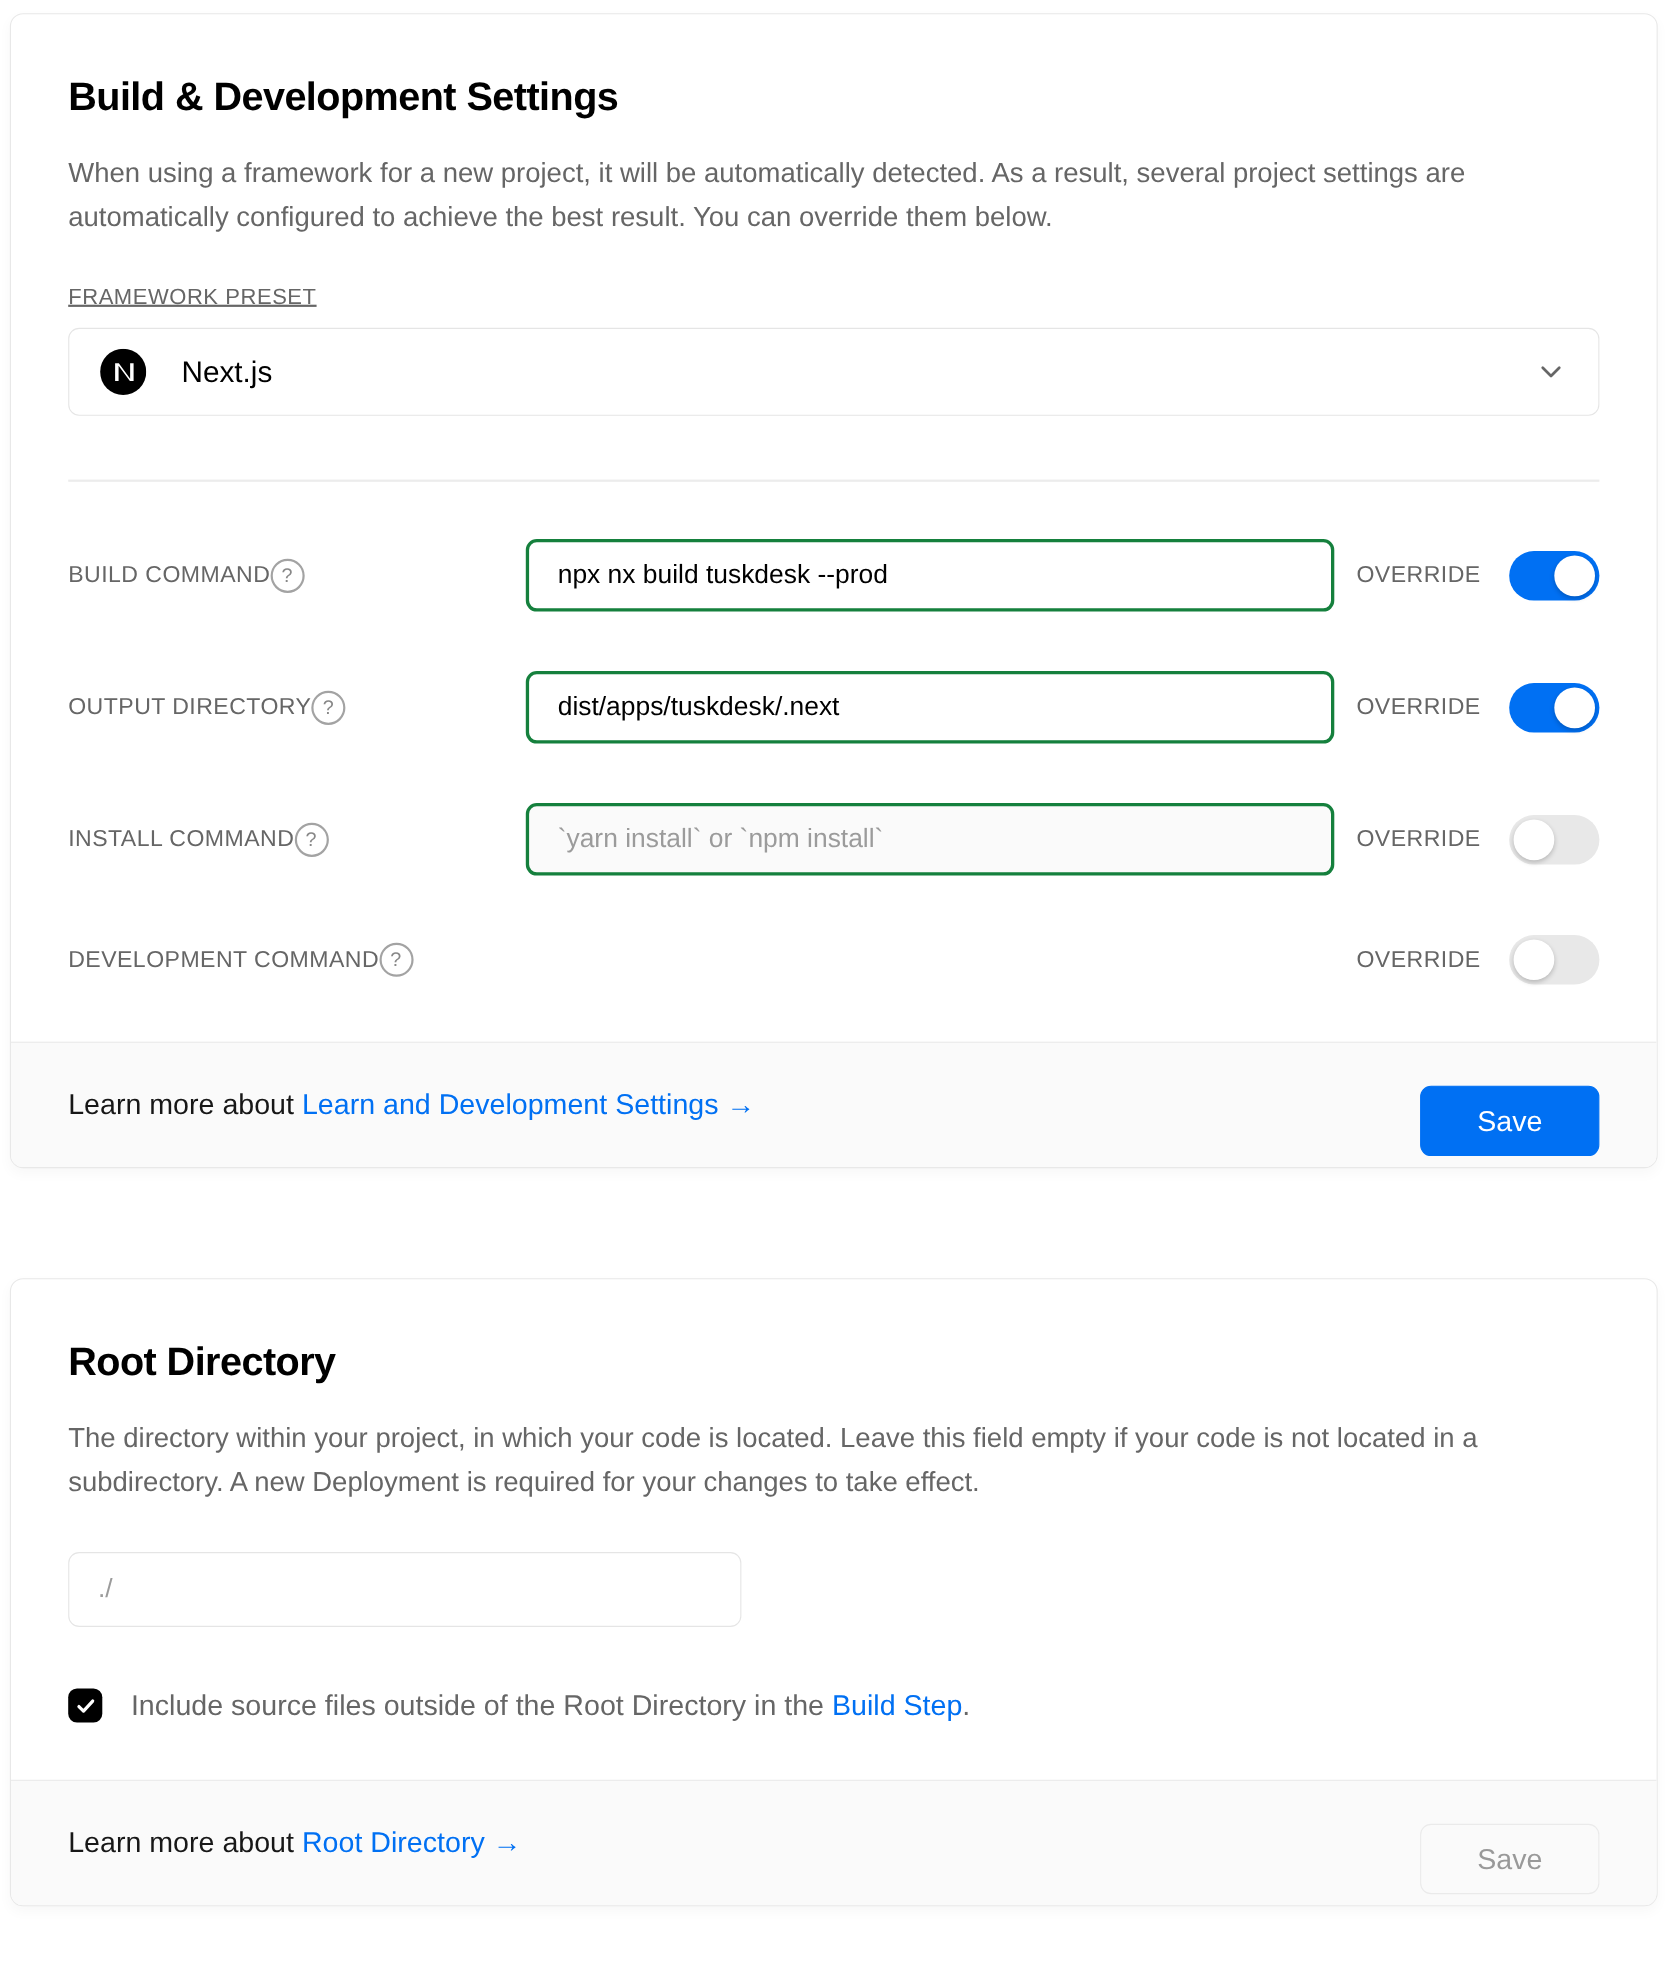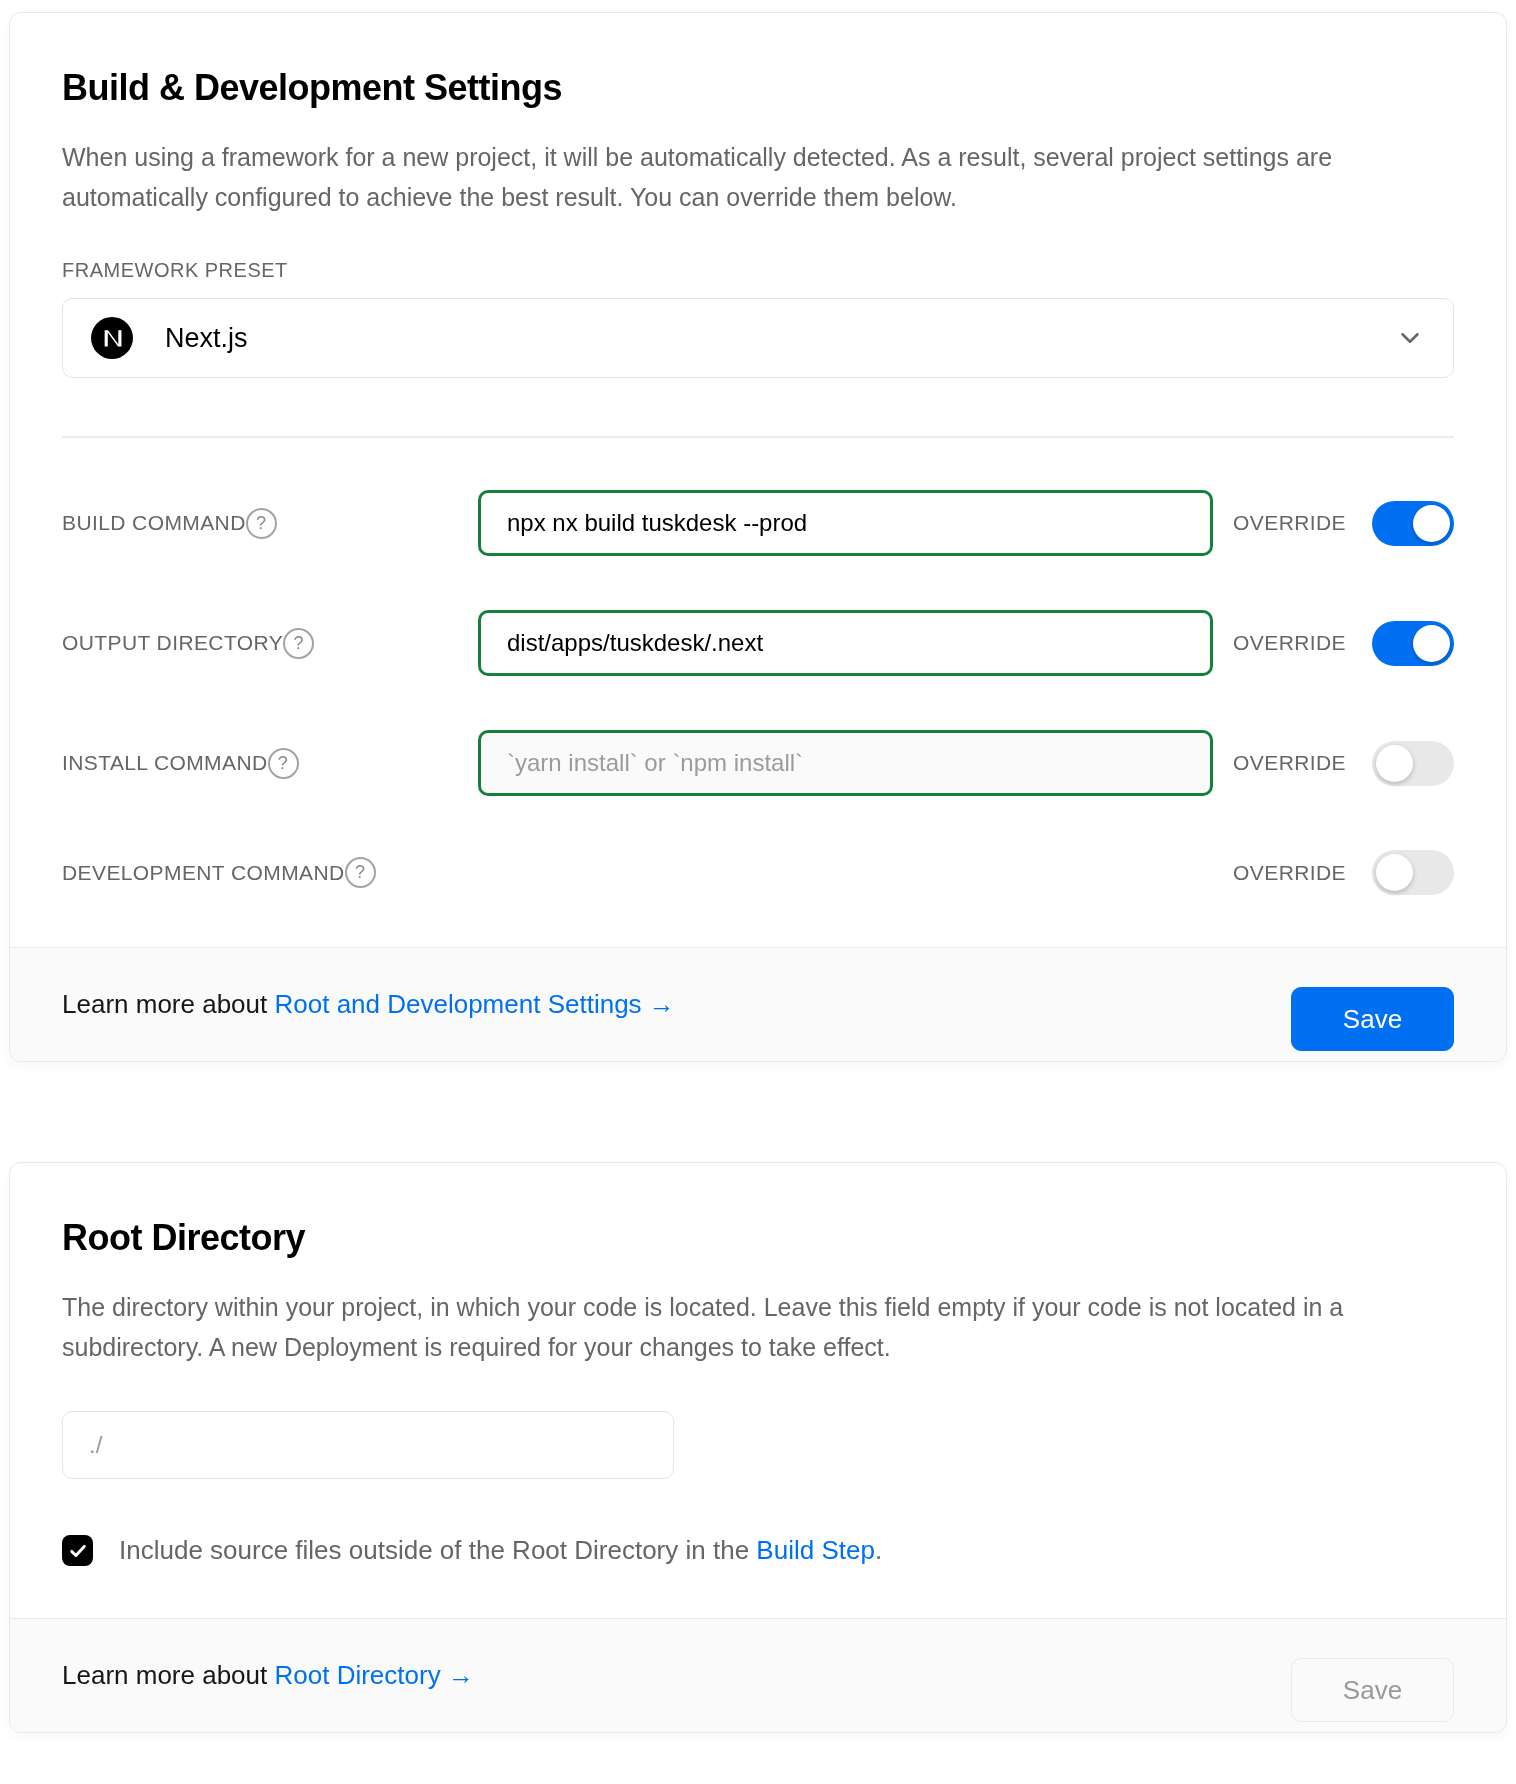--- a/index.html
+++ b/index.html
@@ -36,20 +36,21 @@
     font-size: 25px;
     line-height: 40px;
     color: #666;
   }
 
   .preset-label {
     margin-top: 42px;
     font-size: 20px;
     letter-spacing: 0.5px;
     color: #666;
+    text-decoration: underline;
   }
   .select {
     margin-top: 16px;
     height: 80px;
     border: 1px solid #e5e5e5;
     border-radius: 10px;
     display: flex;
     align-items: center;
     gap: 32px;
     padding: 0 28px;
@@ -275,21 +276,21 @@
               </span>
           </div>
         </div>
 
       </div>
     </div>
 
     <div class="card-footer">
       <p class="footer-text">
         <span>Learn more about</span>
-        <a><span>Root and Development Settings</span> <span>→</span></a>
+        <a><span>Learn and Development Settings</span> <span>→</span></a>
       </p>
       <button class="save" data-enabled="true">Save</button>
     </div>
   </section>
 
   <section class="card" id="card-root">
     <div class="card-body">
       <h2 class="card-title">Root Directory</h2>
       <p class="card-desc">The directory within your project, in which your code is located. Leave this field empty if your code is not located in a subdirectory. A new Deployment is required for your changes to take effect.</p>
 

